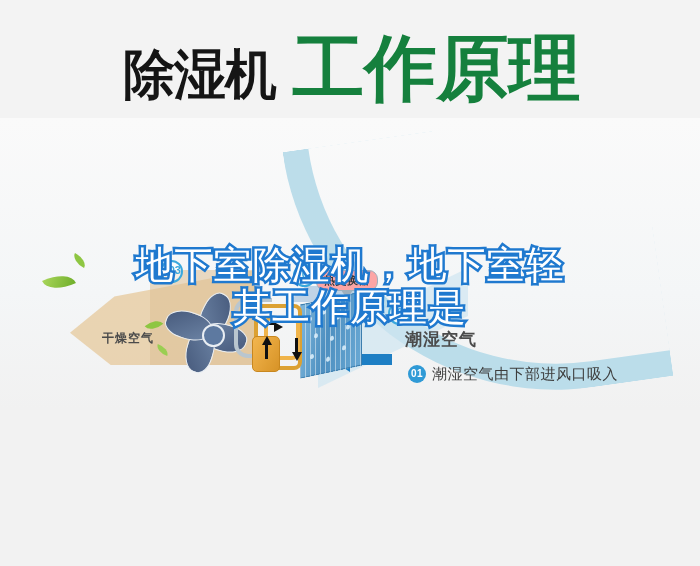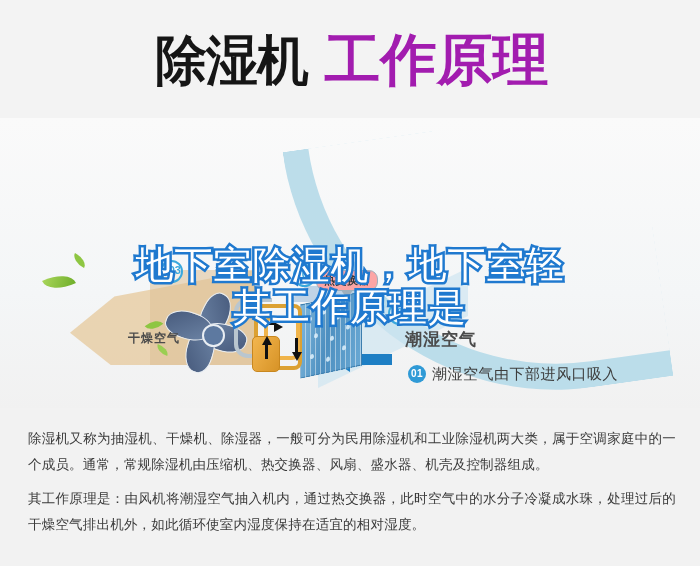--- a/index.html
+++ b/index.html
@@ -22,21 +22,21 @@
     text-align:center;white-space:nowrap;
     line-height:1;
   }
   .title-a{
     font-size:54px;font-weight:700;color:#151515;
     letter-spacing:-1px;
     display:inline-block;vertical-align:baseline;
     transform:scaleX(.96);
   }
   .title-b{
-    font-size:56px;font-weight:700;color:#a21caf;
+    font-size:72px;font-weight:700;color:#15803d;
     letter-spacing:0px;margin-left:14px;
     display:inline-block;vertical-align:baseline;
   }
 
   
   .diagram{
     position:absolute;left:0;top:118px;width:700px;height:292px;
     background:#f7f7f7;overflow:hidden;
   }
   .diag-bg{
@@ -75,21 +75,21 @@
     clip-path:polygon(100% 0,100% 100%,22% 100%,0 66%,24% 28%);
     opacity:.92;
   }
   .arrow-dry-shade{
     position:absolute;left:150px;top:152px;width:105px;height:95px;
     background:#ddbf95;opacity:.55;
     clip-path:polygon(100% 0,100% 100%,0 100%,0 0);
   }
   .lbl-dry{
     position:absolute;left:102px;top:212px;font-size:12px;color:#4b4b4b;
-    letter-spacing:1px;font-weight:600;margin-left:26px;
+    letter-spacing:1px;font-weight:600;
   }
   .lbl-humid{
     position:absolute;left:405px;top:210px;font-size:17px;color:#4b4b4b;
     letter-spacing:1px;font-weight:600;
   }
 
   
   .leaf{position:absolute;background:#8cc63e;border-radius:0 100% 0 100%;}
   .leaf.l1{left:44px;top:156px;width:30px;height:16px;transform:rotate(-25deg);
     background:linear-gradient(135deg,#a8d55a,#6fae2a);}
@@ -295,18 +295,14 @@
       <span class="sbadge">01</span><span>潮湿空气由下部进风口吸入</span>
     </div>
 
   </div>
 
   <div class="overlay">
     <div class="ovl-line l1">地下室除湿机，地下室轻</div>
     <div class="ovl-line l2">其工作原理是</div>
   </div>
 
-  <div class="body-text">
-    <div class="para p1">除湿机又称为抽湿机、干燥机、除湿器，一般可分为民用除湿机和工业除湿机两大类，属于空调家庭中的一个成员。通常，常规除湿机由压缩机、热交换器、风扇、盛水器、机壳及控制器组成。</div>
-    <div class="para p2">其工作原理是：由风机将潮湿空气抽入机内，通过热交换器，此时空气中的水分子冷凝成水珠，处理过后的干燥空气排出机外，如此循环使室内湿度保持在适宜的相对湿度。</div>
-  </div>
 
 </div>
 
 </body></html>

